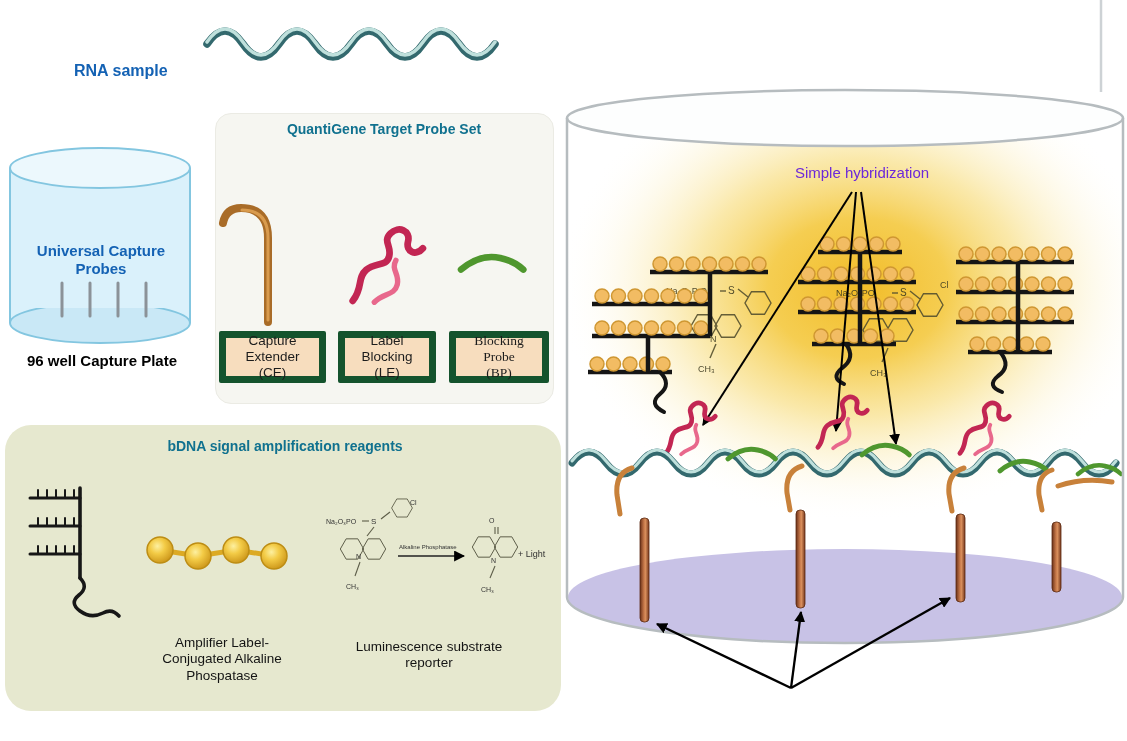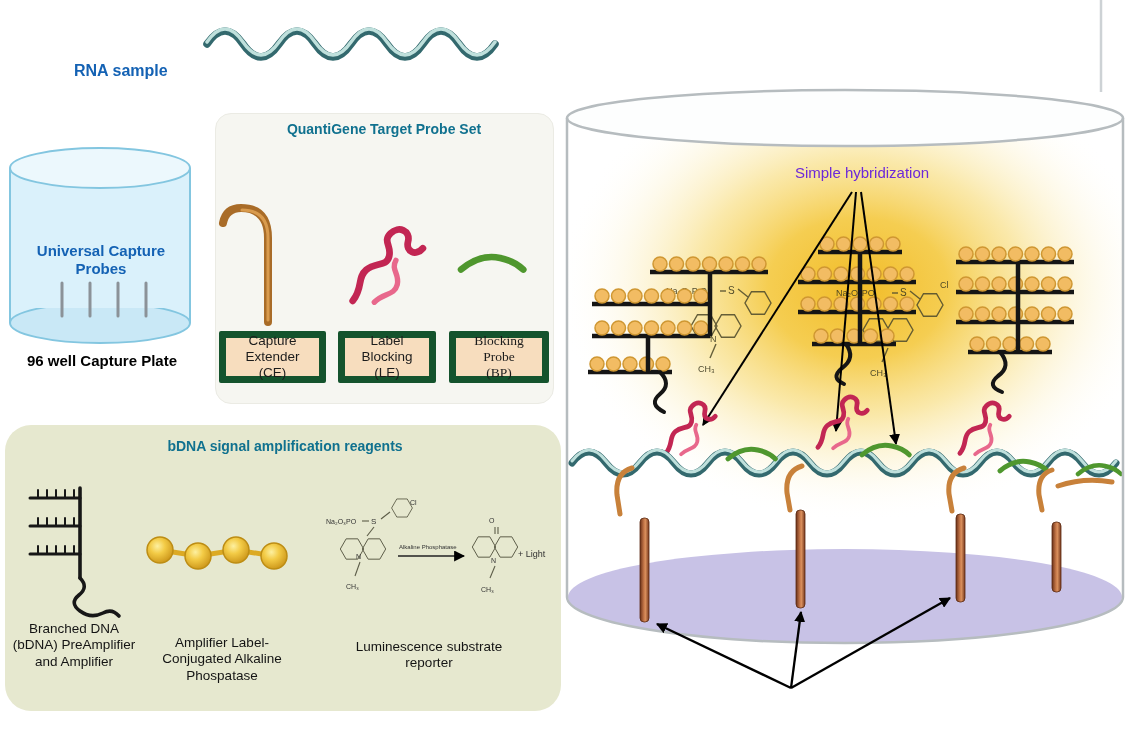--- a/index.html
+++ b/index.html
@@ -305,19 +305,18 @@
   <div class="t black-b center" style="left:14px;top:352px;width:176px;">96 well Capture Plate</div>
 
   <div class="t teal-b center" style="left:225px;top:121px;width:318px;">QuantiGene Target Probe Set</div>
 
   <div class="probe-box" style="left:219px;top:331px;width:107px;height:52px;">Capture Extender (CE)</div>
   <div class="probe-box" style="left:338px;top:331px;width:98px;height:52px;">Label Blocking (LE)</div>
   <div class="probe-box" style="left:449px;top:331px;width:100px;height:52px;font-family:Liberation Serif, serif;">Blocking Probe (BP)</div>
 
   <div class="t teal-b center" style="left:75px;top:438px;width:420px;">bDNA signal amplification reagents</div>
 
-  <div class="t cap" style="left:6px;top:621px;width:136px;">Branched DNA (bDNA) PreAmplifier and Amplifier</div>
   <div class="t cap" style="left:143px;top:635px;width:158px;">Amplifier Label-Conjugated Alkaline Phospatase</div>
   <div class="t cap" style="left:349px;top:639px;width:160px;">Luminescence substrate reporter</div>
 
   <div class="t center hyb-label" style="left:772px;top:164px;width:180px;">Simple hybridization</div>
 
 </div>
 
 </body></html>

